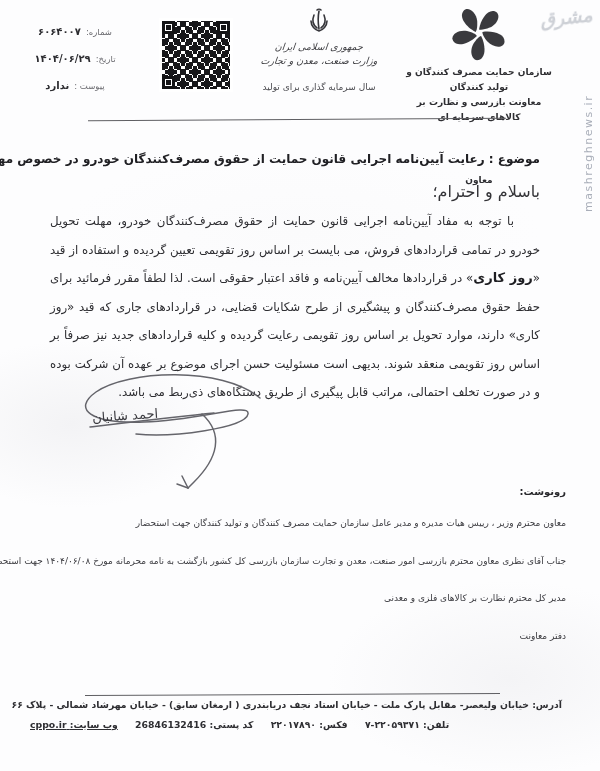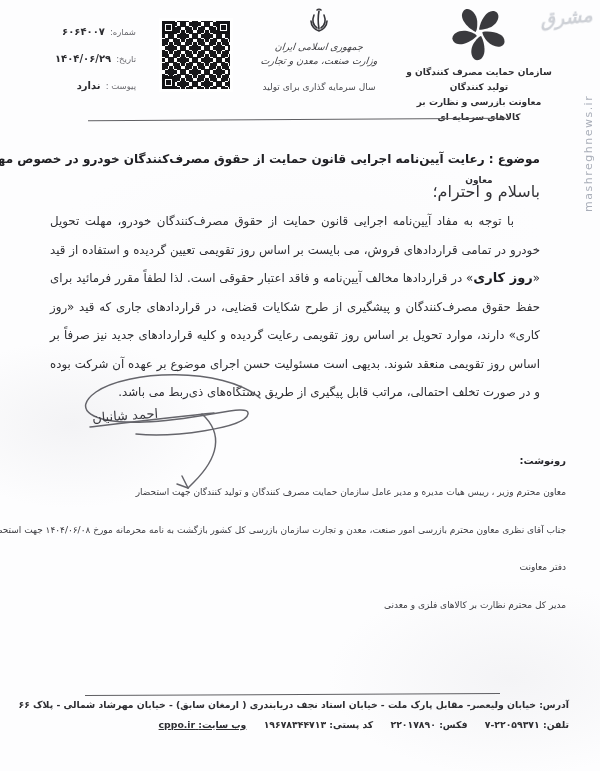--- a/index.html
+++ b/index.html
@@ -11,21 +11,21 @@
   }
   .scan-page{
     position:absolute;inset:0;
     background:
       radial-gradient(ellipse 200px 120px at 12% 55%, #f3f3f5 0%, rgba(243,243,245,0) 70%),
       radial-gradient(ellipse 260px 140px at 85% 88%, #f4f4f6 0%, rgba(244,244,246,0) 70%),
       radial-gradient(ellipse 300px 100px at 50% 30%, #fbfbfc 0%, rgba(251,251,252,0) 80%),
       #fdfdfe;
   }
   
-  .meta-block{position:absolute;top:20px;left:14px;width:122px;direction:rtl;text-align:right;}
+  .meta-block{position:absolute;top:20px;left:14px;width:122px;direction:rtl;text-align:center;}
   .meta-row{margin-bottom:8px;white-space:nowrap;}
   .meta-label{font-size:8.5px;color:#6b6b70;}
   .meta-value{font-size:10px;font-weight:bold;color:#2c2c30;}
   
   .qr{
     position:absolute;top:21px;left:162px;width:68px;height:68px;
     background:
       repeating-conic-gradient(#17171a 0% 25%, rgba(0,0,0,0) 25% 50%) 0px 0px/12px 12px,
       repeating-conic-gradient(#17171a 0% 25%, rgba(0,0,0,0) 25% 50%) 3px 5px/8px 8px,
       #fff;
@@ -67,25 +67,25 @@
   }
   .body-bold{font-weight:bold;font-size:13px;color:#1e1e22;}
   
   .signature-area{position:absolute;top:372px;left:52px;width:245px;height:125px;}
   .signature-scribble{position:absolute;inset:0;}
   .signer-name{
     position:absolute;top:36px;left:40px;font-size:13px;color:#3a3a3f;
     transform:rotate(-4deg);white-space:nowrap;
   }
   
-  .cc-block{position:absolute;top:455px;right:34px;left:38px;direction:rtl;text-align:right;}
+  .cc-block{position:absolute;top:486px;right:34px;left:38px;direction:rtl;text-align:right;}
   .cc-label{font-size:10px;font-weight:bold;color:#28282c;margin-bottom:6px;}
   .cc-item{font-size:9px;color:#3a3a3f;line-height:21.5px;white-space:nowrap;margin-top:16px;}
   
-  .footer{position:absolute;top:699px;left:30px;right:31px;text-align:right;direction:rtl;}
+  .footer{position:absolute;top:699px;left:30px;right:38px;text-align:left;direction:rtl;}
   .footer-address{font-size:9.3px;font-weight:bold;color:#2e2e32;margin-bottom:9px;white-space:nowrap;}
   .footer-contacts{font-size:9.3px;font-weight:bold;color:#2e2e32;white-space:nowrap;}
   .footer-contacts .fc-item{margin-left:14px;}
   .footer-contacts .fc-item:last-child{margin-left:0;text-decoration:underline;}
 </style>
 </head>
 <body>
 
 <div class="scan-page">
 
@@ -172,28 +172,28 @@
         <path d="M136,116 L125,112"></path>
       </g>
     </svg>
     <div class="signer-name">احمد شانیان</div>
   </div>
 
   <div class="cc-block">
     <div class="cc-label">رونوشت:</div>
     <div class="cc-item">معاون محترم وزیر ، رییس هیات مدیره و مدیر عامل سازمان حمایت مصرف کنندگان و تولید کنندگان جهت استحضار</div>
     <div class="cc-item">جناب آقای نظری معاون محترم بازرسی امور صنعت، معدن و تجارت سازمان بازرسی کل کشور بازگشت به نامه محرمانه مورخ ۱۴۰۴/۰۶/۰۸ جهت استحضار</div>
+    <div class="cc-item">مدیر کل محترم نظارت بر کالاهای فلزی و معدنی</div>
     <div class="cc-item">دفتر معاونت</div>
-    <div class="cc-item">مدیر کل محترم نظارت بر کالاهای فلزی و معدنی</div>
   </div>
 
   <div class="footer-divider"></div>
   <div class="footer">
     <div class="footer-address">آدرس: خیابان ولیعصر- مقابل پارک ملت - خیابان استاد نجف دریابندری ( ارمغان سابق) - خیابان مهرشاد شمالی - پلاک ۶۶</div>
     <div class="footer-contacts">
       <span class="fc-item"><span>تلفن:</span> <span>۲۲۰۵۹۳۷۱-۷</span></span>
       <span class="fc-item"><span>فکس:</span> <span>۲۲۰۱۷۸۹۰</span></span>
-      <span class="fc-item"><span>کد پستی:</span> <span>۱۹۶۷۸۳۴۴۷۱۳</span></span>
+      <span class="fc-item"><span>کد پستی:</span> <span>26846132416</span></span>
       <span class="fc-item"><span>وب سایت:</span> <span dir="ltr">cppo.ir</span></span>
     </div>
   </div>
 
 </div>
 
 </body></html>

